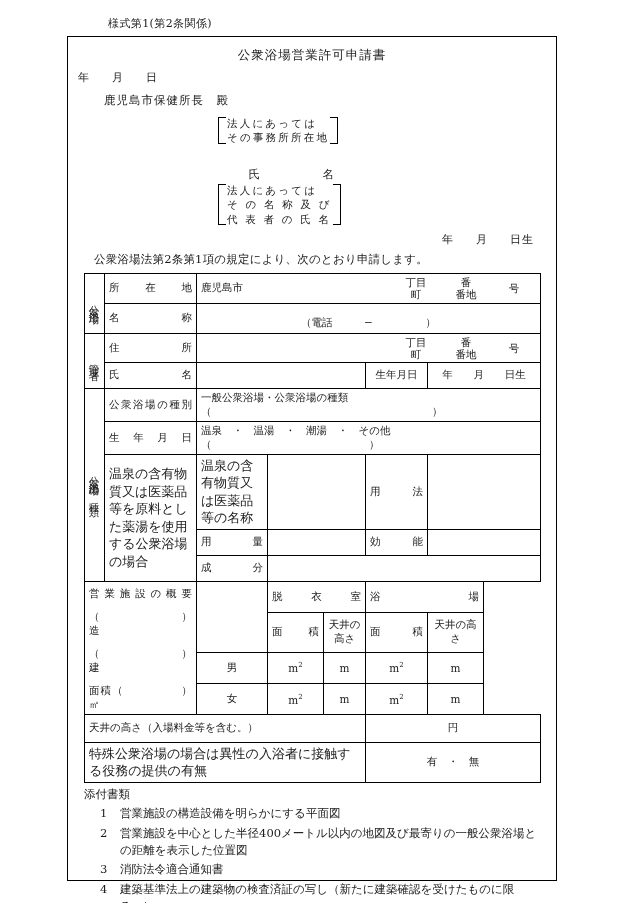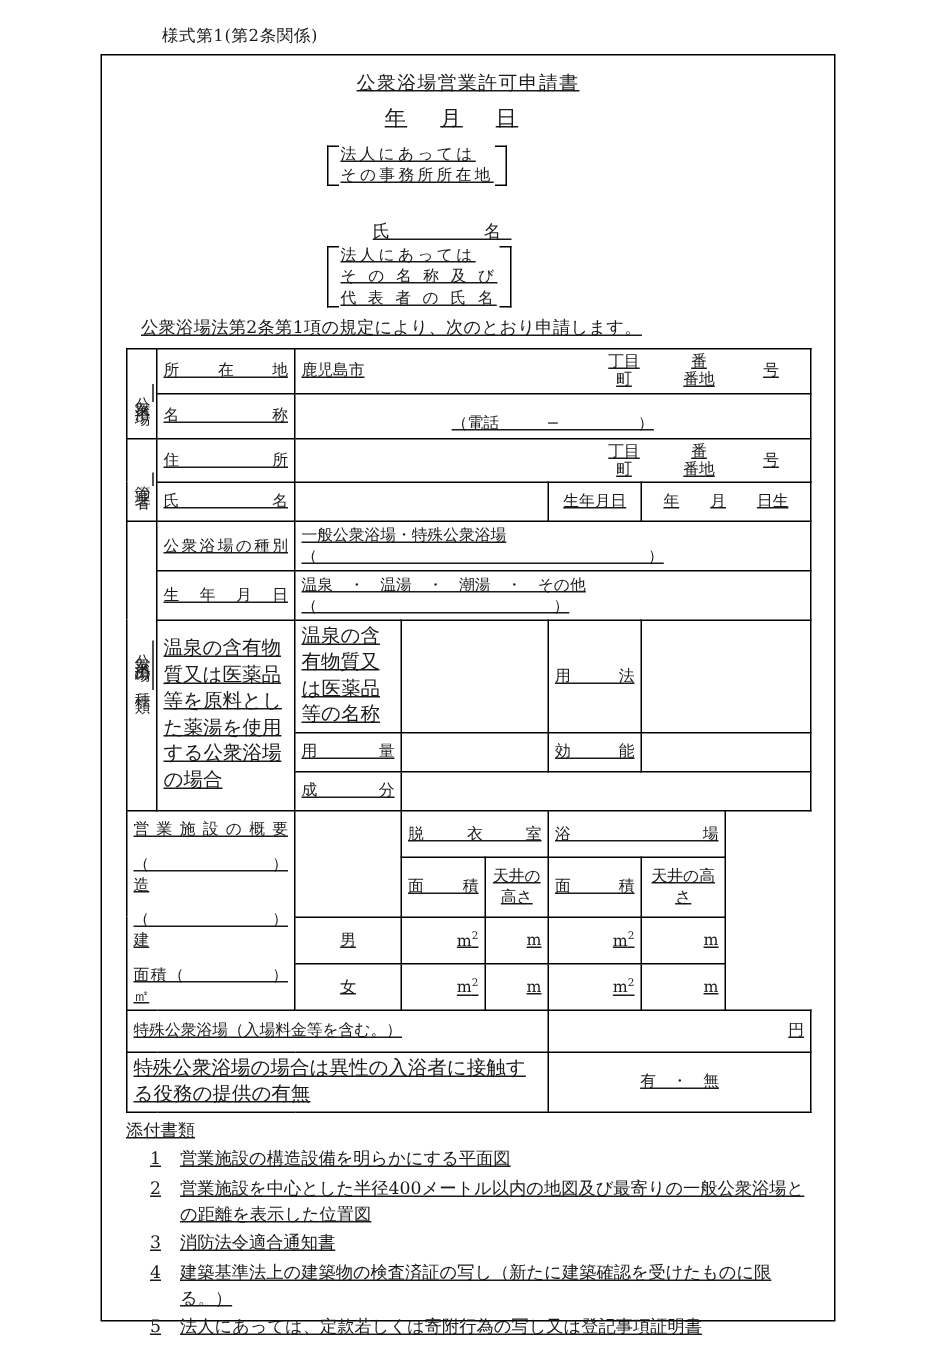--- a/index.html
+++ b/index.html
@@ -30,39 +30,38 @@
 
   
   .page-frame {
     position: absolute;
     left: 67px;
     top: 36px;
     width: 490px;
     height: 845px;
     border: 1.6px solid #000;
     padding: 0;
-    text-decoration: underline;
   }
   .frame-inner {
     position: relative;
     width: 100%;
     height: 100%;
     padding: 0 10px;
   }
 
   
   .doc-title {
     text-align: center;
     font-size: 12.5px;
     letter-spacing: 1px;
     margin-top: 10px;
   }
   .date-line {
-    text-align: center;
-    font-size: 14px;
+    text-align: left;
+    font-size: 11px;
     letter-spacing: 1px;
     margin-top: 6px;
     padding-right: 22px;
   }
   .date-line .sp { display: inline-block; width: 22px; }
 
   .addressee {
     font-size: 11.5px;
     letter-spacing: 1px;
     margin-top: 8px;
@@ -166,21 +165,21 @@
   td.vcell { width: 20px; padding: 1px 0; }
 
   
   .just {
     display: block;
     text-align: justify;
     text-align-last: justify;
     font-size: 10.5px;
   }
   .c { text-align: center; }
-  .r { text-align: right; }
+  .r { text-align: center; }
   .l { text-align: left; }
 
   .stack2 {
     display: block;
     line-height: 1.15;
     text-align: center;
     font-size: 10.5px;
   }
   .multi {
     line-height: 1.35;
@@ -213,20 +212,21 @@
 
 <div class="page-frame">
   <div class="frame-inner">
 
     <div class="doc-title">公衆浴場営業許可申請書</div>
 
     <div class="date-line">
       <span>年</span><span class="sp"></span><span>月</span><span class="sp"></span><span>日</span>
     </div>
 
+    <div class="addressee">鹿児島市保健所長　殿</div>
 
     <div class="applicant-block">
       <div class="note-wrap">
         <span class="brk brk-l"></span>
         <span class="note-lines">
           <div>法人にあっては</div>
           <div>その事務所所在地</div>
         </span>
         <span class="brk brk-r"></span>
       </div>
@@ -239,20 +239,23 @@
         <span class="brk brk-l"></span>
         <span class="note-lines">
           <div>法人にあっては</div>
           <div>そ の 名 称 及 び</div>
           <div>代 表 者 の 氏 名</div>
         </span>
         <span class="brk brk-r"></span>
       </div>
     </div>
 
+    <div class="birth-line">
+      <span>年</span><span class="sp"></span><span>月</span><span class="sp"></span><span>日生</span>
+    </div>
 
     <div class="statement">公衆浴場法第2条第1項の規定により、次のとおり申請します。</div>
 
     <table class="main">
       <colgroup>
         <col style="width:20px">
           <col style="width:92px">
           <col style="width:71px">
         <col style="width:56px">
           <col style="width:42px">
@@ -328,21 +331,21 @@
         </td>
       </tr>
 
       <tr>
         <td class="vcell" rowspan="5">
           <span class="vlabel">公衆浴場の種類</span>
         </td>
         <td>
               <span class="just">公衆浴場の種別</span>
             </td>
-        <td colspan="6" class="l">一般公衆浴場・特殊公衆浴場（　　　　　　　　　　　　　　　　　　　　　）</td>
+        <td colspan="6" class="l">一般公衆浴場・公衆浴場の種類（　　　　　　　　　　　　　　　　　　　　　）</td>
       </tr>
 
       <tr>
         <td>
               <span class="just">生年月日</span>
             </td>
         <td colspan="6" class="l">温泉　・　温湯　・　潮湯　・　その他（　　　　　　　　　　　　　　　）</td>
       </tr>
 
       <tr>
@@ -416,21 +419,21 @@
 
       <tr>
         <td class="c">女</td>
         <td class="r"><span>m</span><sup>2</sup></td>
         <td class="r">m</td>
         <td class="r"><span>m</span><sup>2</sup></td>
         <td class="r">m</td>
       </tr>
 
       <tr>
-        <td colspan="5" class="l" style="height:28px;">特殊公衆浴場（入場料金等を含む。）</td>
+        <td colspan="5" class="l" style="height:28px;">天井の高さ（入場料金等を含む。）</td>
         <td colspan="3" class="r">円</td>
       </tr>
 
       <tr>
         <td colspan="5" class="l" style="height:34px;">
           <span class="multi">特殊公衆浴場の場合は異性の入浴者に接触する役務の提供の有無</span>
         </td>
         <td colspan="3" class="c">有　・　無</td>
       </tr>
     </tbody>

